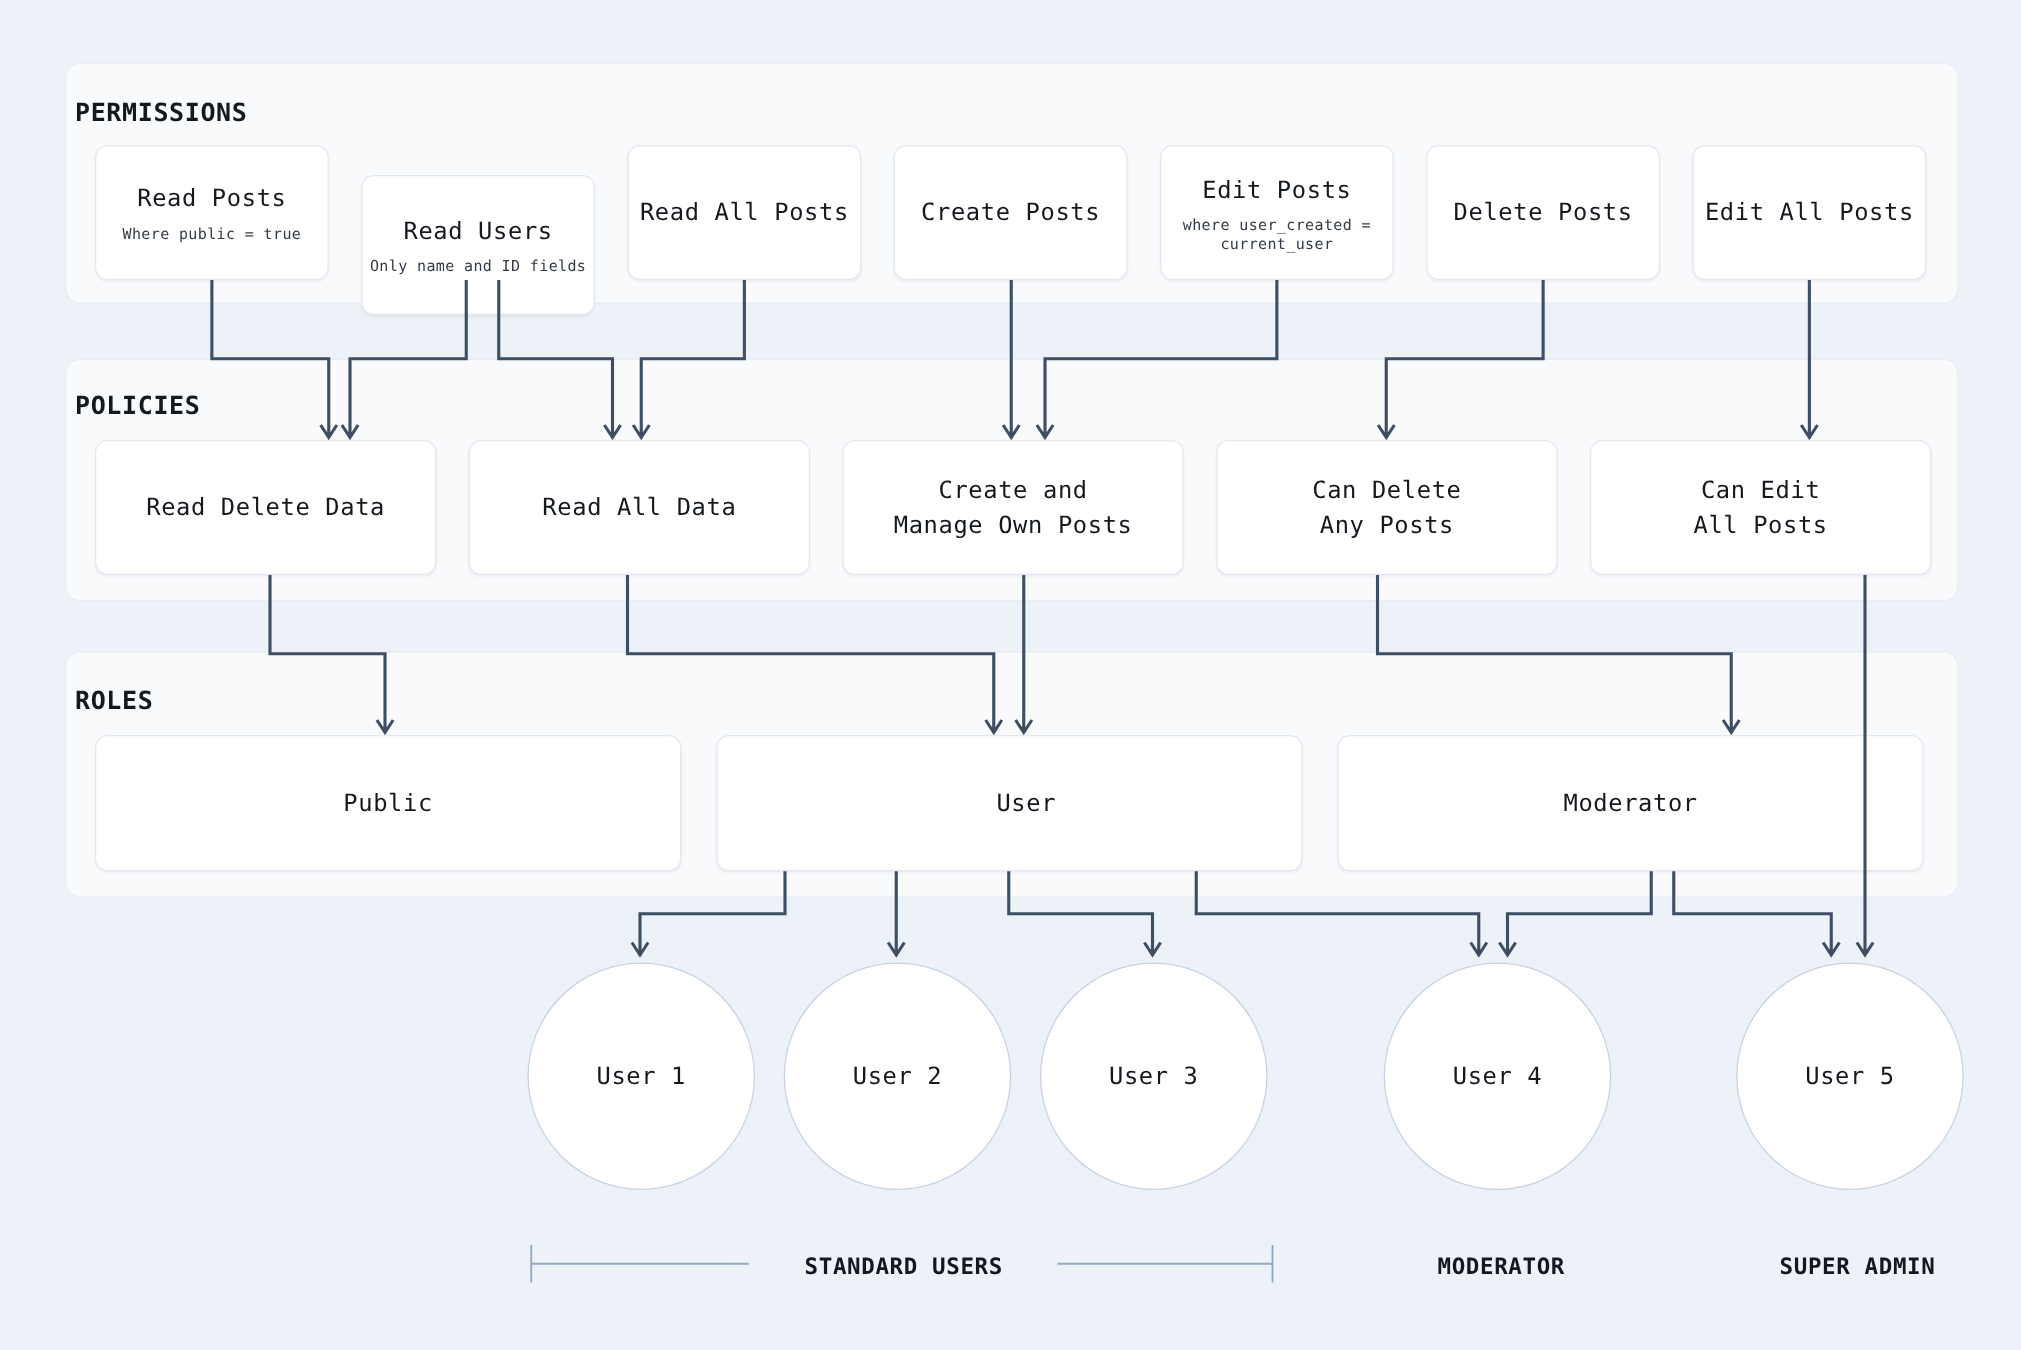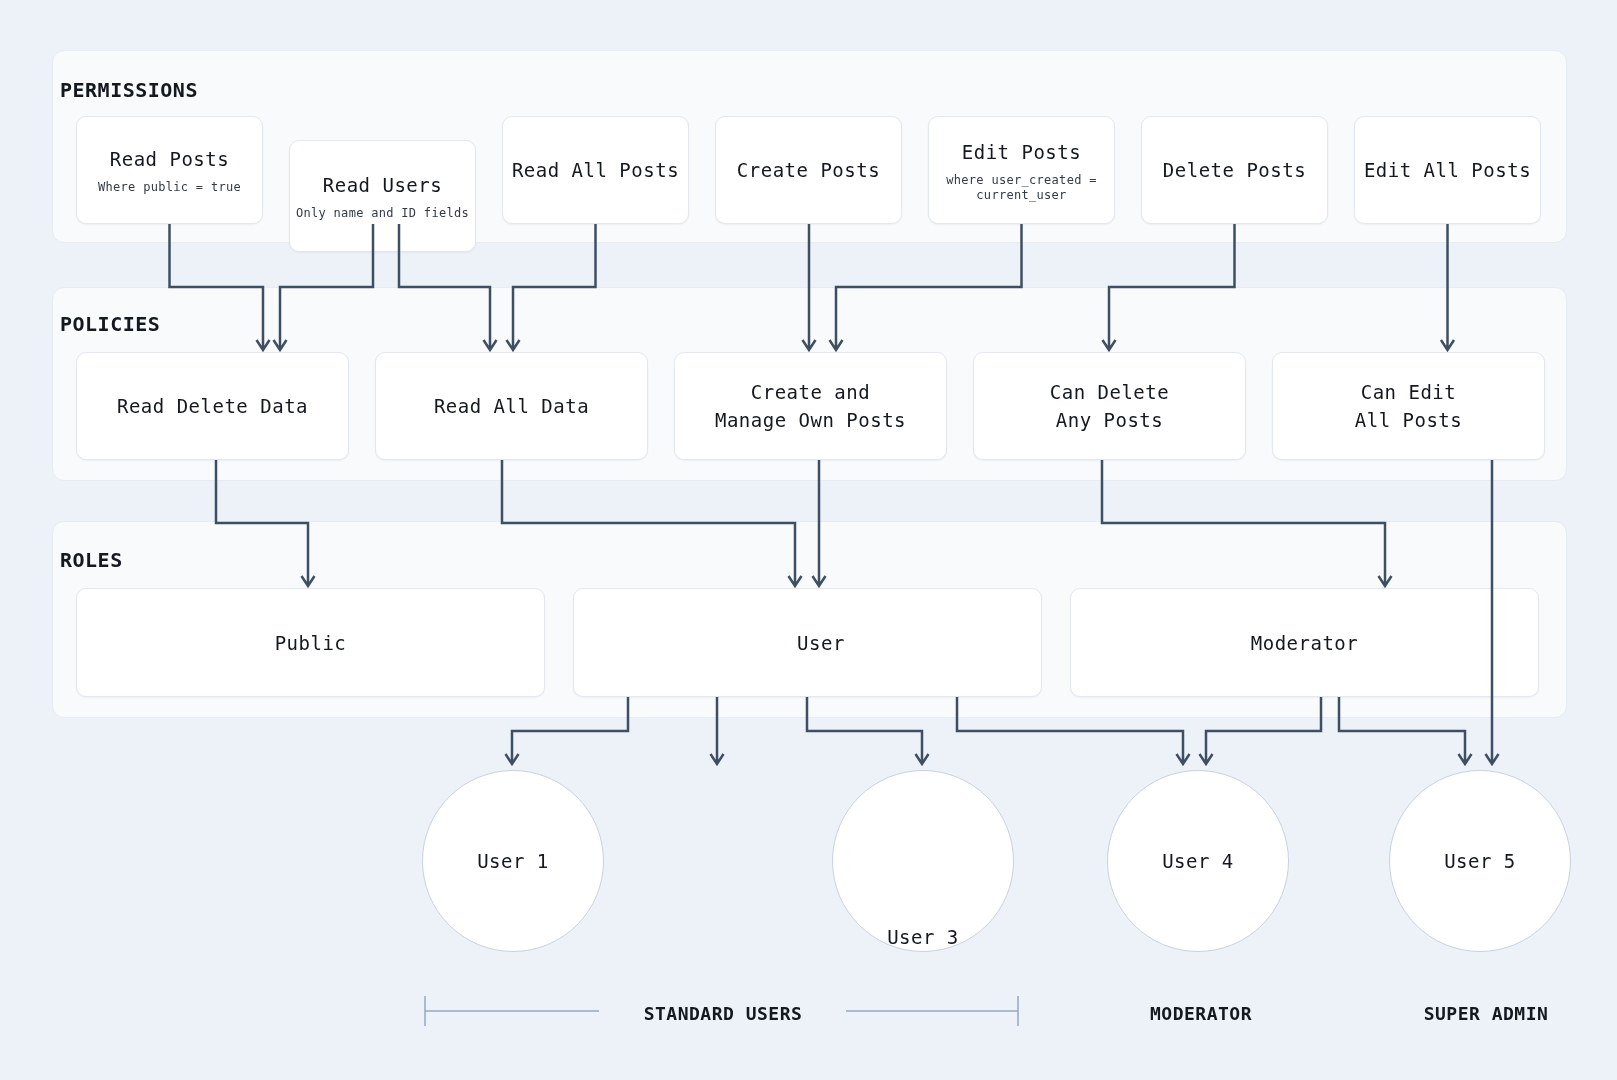--- a/index.html
+++ b/index.html
@@ -93,21 +93,24 @@
   <div class="node" style="left:573px;top:588px;width:469px;height:109px;padding-left:27px;">
     <div class="node-label">User</div>
   </div>
   <div class="node" style="left:1070px;top:588px;width:469px;height:109px;">
     <div class="node-label">Moderator</div>
   </div>
 
   <div class="circle" style="left:422px;top:770px;">
     <div class="node-label">User 1</div>
   </div>
-  <div class="circle" style="left:832px;top:770px;align-items:flex-end;">
+  <div class="circle" style="left:627px;top:770px;">
+    <div class="node-label">User 2</div>
+  </div>
+  <div class="circle" style="left:832px;top:770px;">
     <div class="node-label">User 3</div>
   </div>
   <div class="circle" style="left:1107px;top:770px;">
     <div class="node-label">User 4</div>
   </div>
   <div class="circle" style="left:1389px;top:770px;">
     <div class="node-label">User 5</div>
   </div>
 
   <div class="group-label" style="left:723px;top:1000px;">STANDARD USERS</div>

